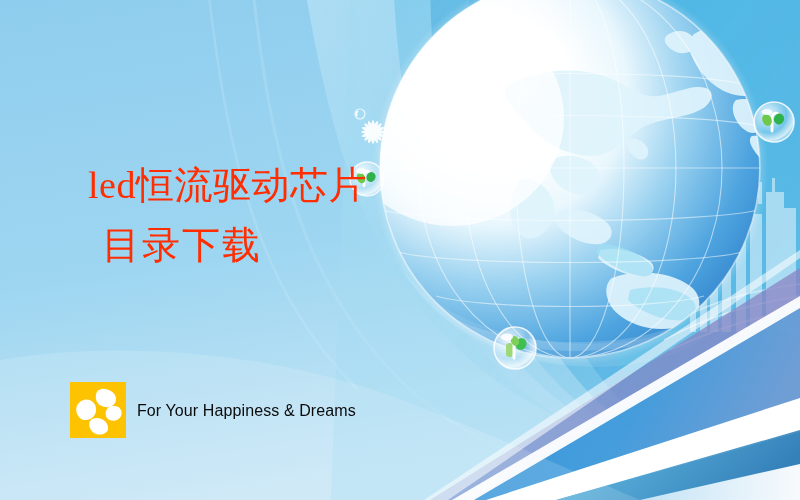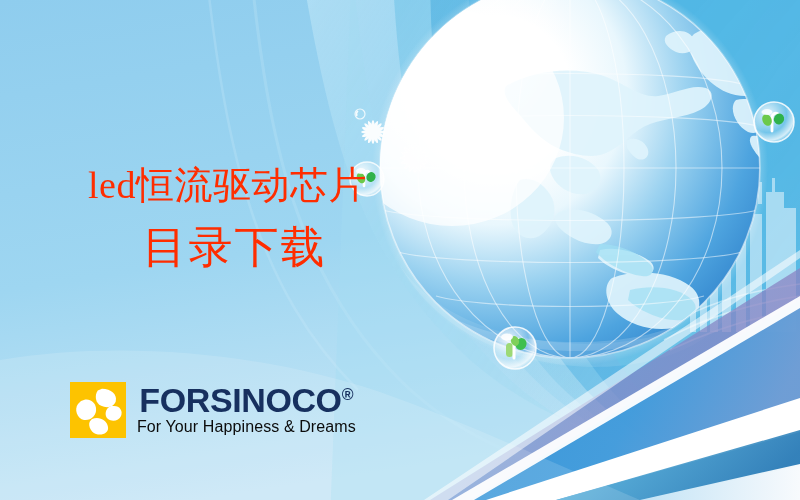--- a/index.html
+++ b/index.html
@@ -7,21 +7,20 @@
     padding: 0;
     background: #ffffff;
   }
   #stage {
     position: relative;
     width: 800px;
     height: 500px;
     overflow: hidden;
     font-family: "Liberation Sans", sans-serif;
     background: #8ecdee;
-    text-align: center;
   }
   #stage svg.layer {
     position: absolute;
     top: 0;
     left: 0;
     width: 800px;
     height: 500px;
     display: block;
   }
 
@@ -40,21 +39,21 @@
     font-family: "Liberation Serif", "DejaVu Serif", serif;
     font-size: 38px;
     color: #ff2d00;
     letter-spacing: 0.5px;
   }
   .headline .line2 {
     display: block;
     margin-top: 22px;
     margin-left: 14px;
     font-family: "Liberation Serif", "DejaVu Serif", serif;
-    font-size: 44px;
+    font-size: 38px;
     color: #ff2d00;
     letter-spacing: 2px;
   }
 
   
   .logo-block {
     position: absolute;
     left: 70px;
     top: 382px;
     z-index: 45;
@@ -391,20 +390,17 @@
       <svg width="56" height="56" viewBox="0 0 56 56" aria-hidden="true">
         <g fill="#ffffff">
           <path d="M 31,7 C 40,6 47,11 46,18 C 45,24 38,26 32,24 C 26,22 24,14 27,9 Z" transform="rotate(6 33 16)"></path>
           <path d="M 44,24 C 50,24 53,29 51,34 C 49,39 42,40 38,37 C 34,34 35,26 41,24 Z"></path>
           <path d="M 11,19 C 18,15 25,19 26,26 C 27,33 21,39 14,38 C 7,37 4,27 8,22 Z"></path>
           <path d="M 22,37 C 29,34 37,38 38,45 C 39,51 32,54 26,52 C 20,50 17,41 21,38 Z"></path>
         </g>
       </svg>
     </div>
     <div class="logo-text">
-      <span class="logo-word">
-        <span>FORSINOCO</span><span class="reg">®</span>
-      </span>
       <span class="logo-tag">For Your Happiness &amp; Dreams</span>
     </div>
   </div>
 
 </div>
 
 </body></html>

